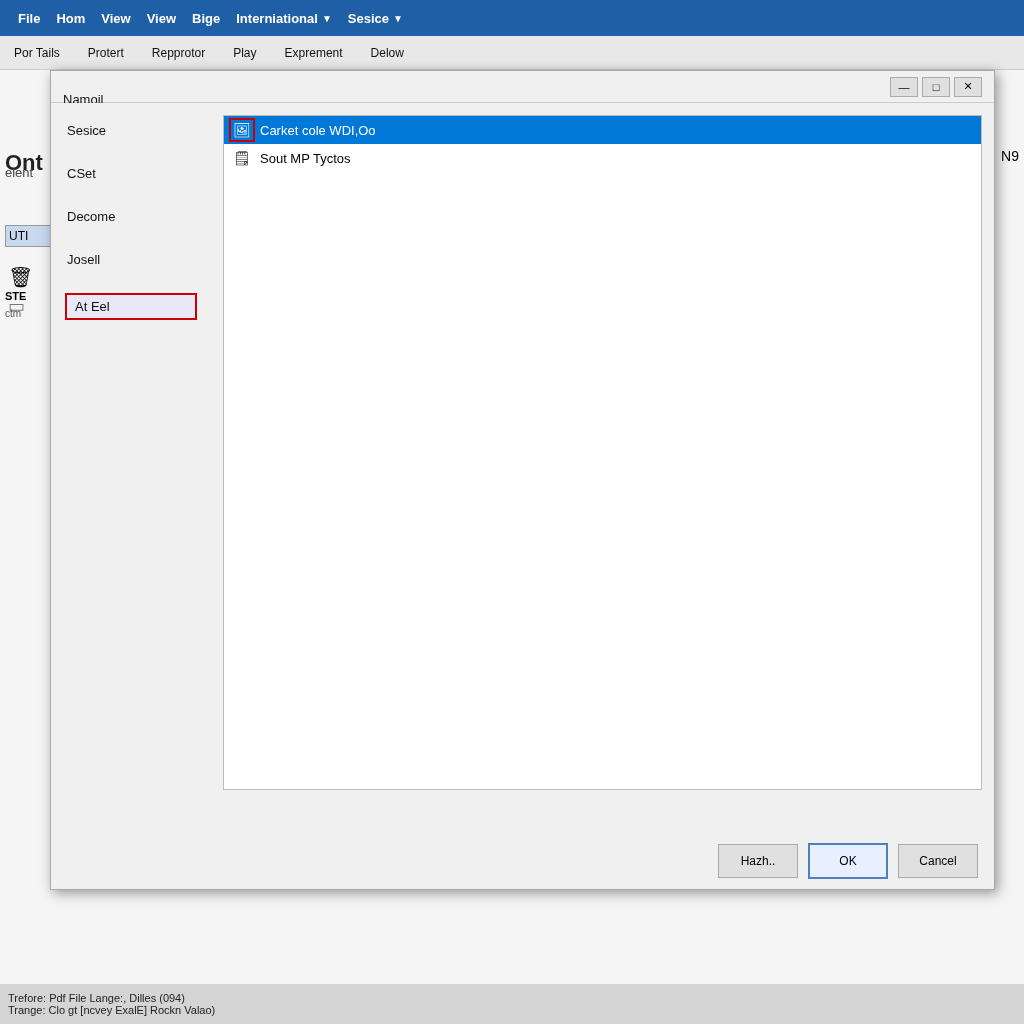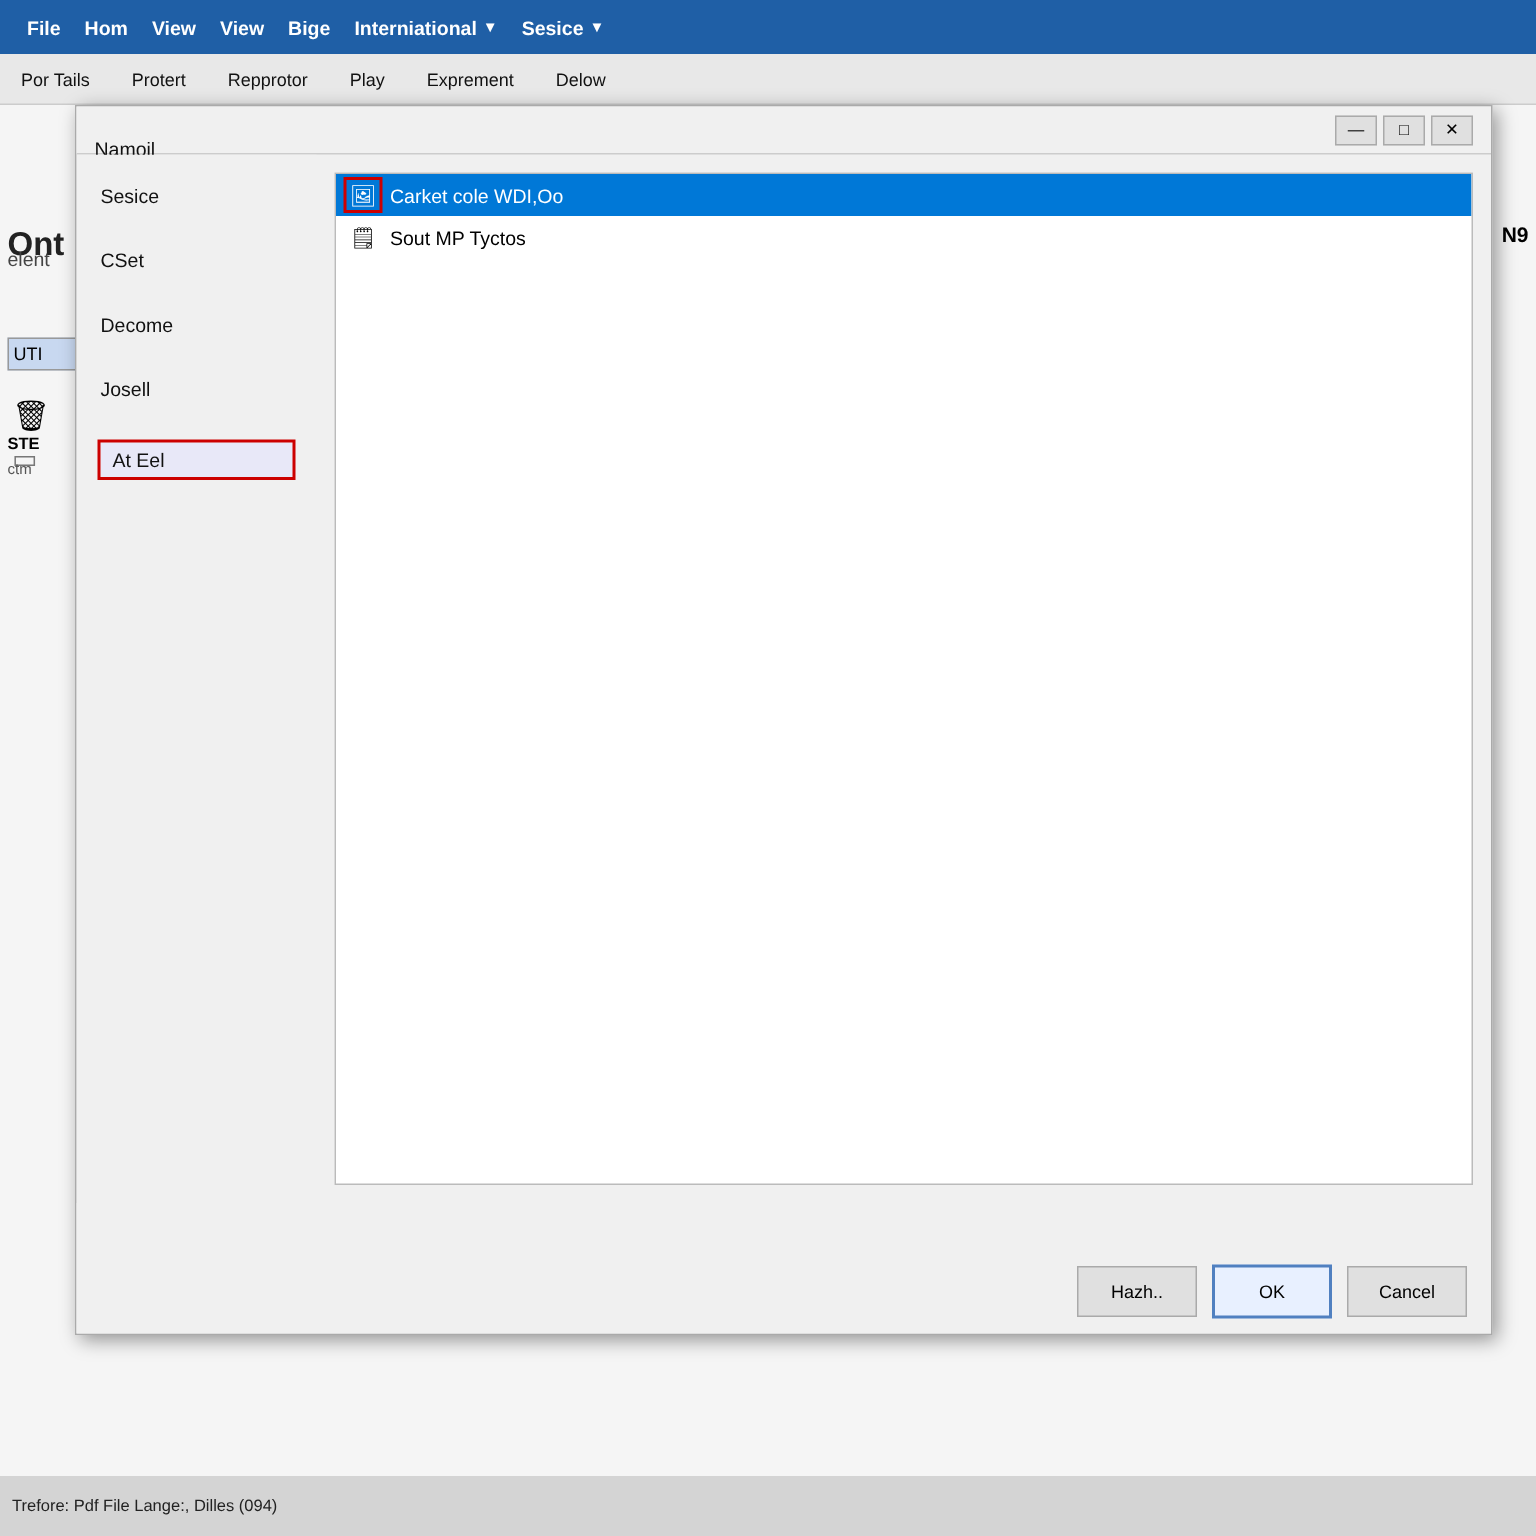--- a/index.html
+++ b/index.html
@@ -122,21 +122,21 @@
       font-size: 10px;
       color: #555;
     }
 
     
     .bg-n9 {
       position: absolute;
       top: 78px;
       right: 5px;
       font-size: 14px;
-      font-weight: bold;
+      font-weight: normal;
     }
 
     
     .dialog-overlay {
       position: absolute;
       top: 70px;
       left: 50px;
       width: 945px;
       height: 820px;
       background: #f0f0f0;
@@ -335,20 +335,21 @@
   <div class="bg-cell">UTI</div>
   <div class="bg-icon1">🗑</div>
   <div class="bg-icon2">▭</div>
   <div class="bg-label1">STE</div>
   <div class="bg-label2">ctm</div>
   <div class="bg-n9">N9</div>
 </div>
 
 <div class="status-bar">
   <div class="status-line">Trefore: Pdf File Lange:, Dilles (094)</div>
+  <div class="status-line">Trange: Clo gt [ncvey ExalE] Rockn Valao)</div>
 </div>
 
 <div class="dialog-overlay">
 
   <div class="dialog-titlebar">
     <span class="dialog-title">Namoil</span>
     <div class="dialog-titlebar-btns">
       <div class="dialog-btn">—</div>
       <div class="dialog-btn">□</div>
       <div class="dialog-btn close-btn">✕</div>

